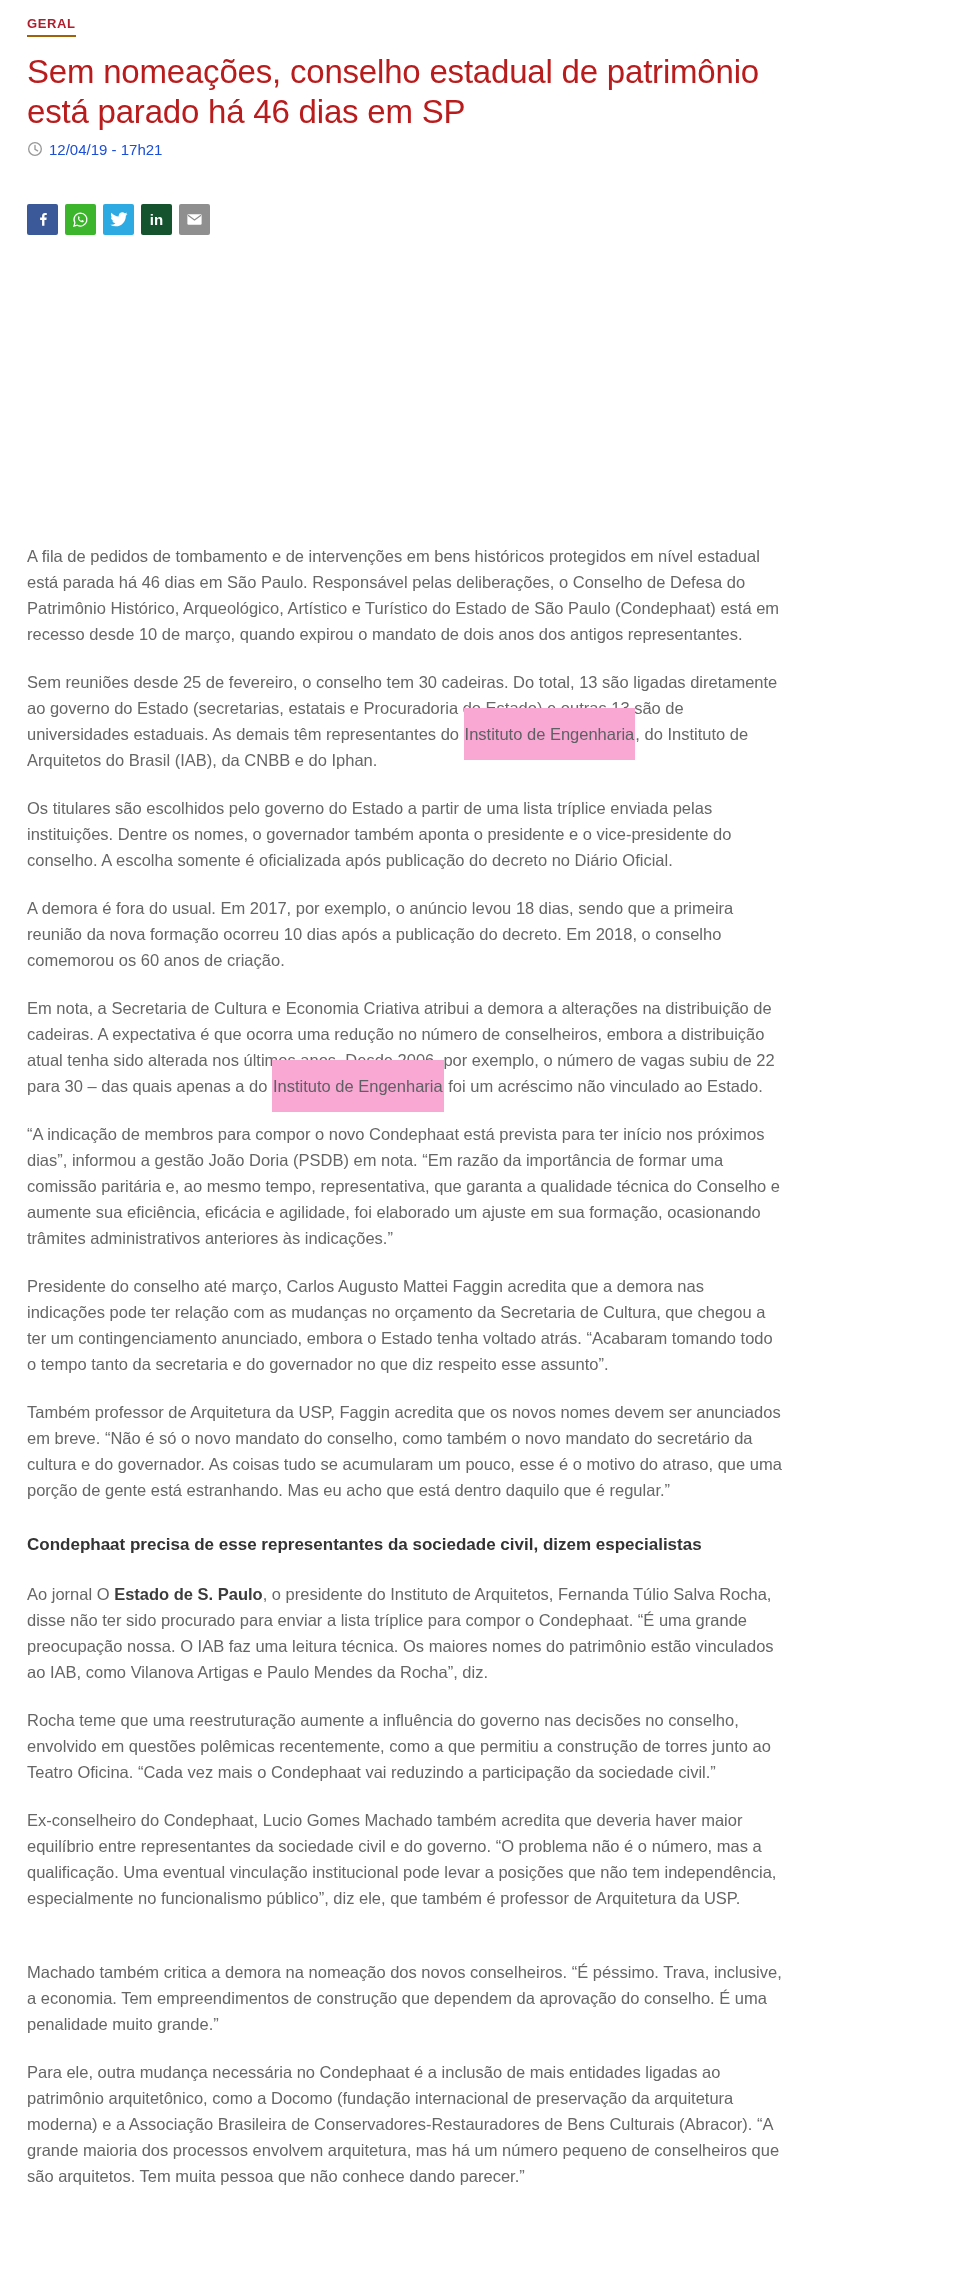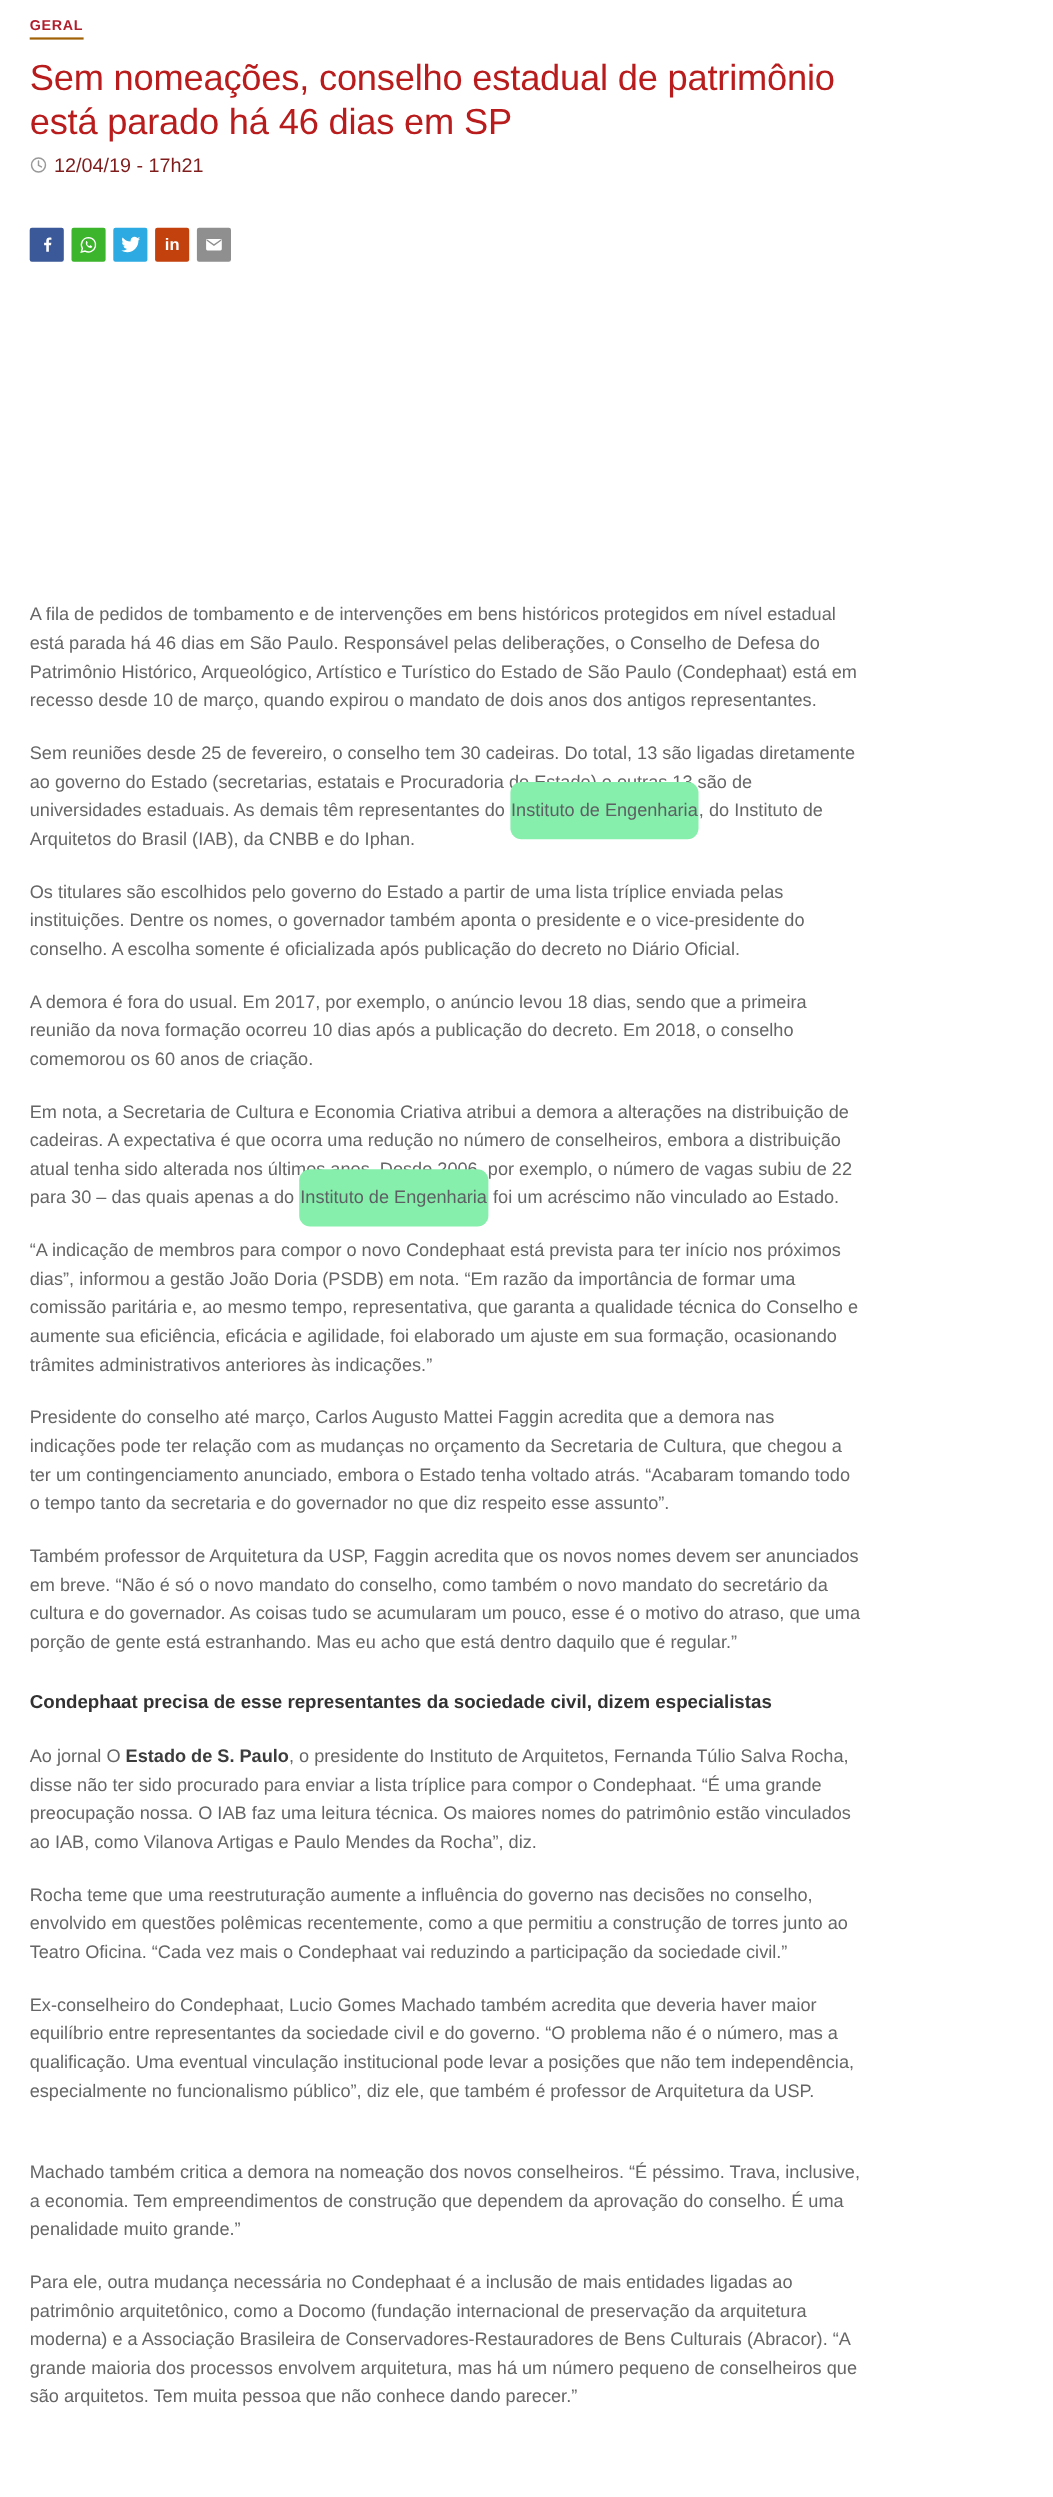--- a/index.html
+++ b/index.html
@@ -37,22 +37,22 @@
     max-width: 740px;
   }
   .byline {
     margin-top: 17px;
     font-size: 15px;
     color: #b01d2d;
     cursor: pointer;
   }
   .timestamp {
     margin-top: 9px;
-    font-size: 18px;
-    color: #7f1d1d;
+    font-size: 15px;
+    color: #1d4ed8;
     display: flex;
     align-items: center;
     gap: 6px;
   }
   .share-row {
     margin-top: 46px;
     display: flex;
     gap: 7px;
   }
   .share-btn {
@@ -85,25 +85,24 @@
   .article p.gap-medium { margin-top: 16px; }
   .article p.gap-large  { margin-top: 48px; }
   .article h2 {
     font-size: 17px;
     line-height: 1.4;
     font-weight: 700;
     color: #333333;
     margin: 30px 0 24px 0;
   }
   .article mark {
-    background: #86efac;
+    background: #f9a8d4;
     color: #5d6063;
     padding: 17px 1px;
     cursor: pointer;
-    border-radius: 10px;
   }
   .article strong { color: #3c3c3c; font-weight: 700; }
 </style>
 </head>
 <body>
 
 <div class="content">
 
   <a class="category">GERAL</a>
 
@@ -140,21 +139,21 @@
     </button>
 
     <button class="share-btn" title="Compartilhar no Twitter" style="background: rgb(44, 170, 225);">
       <span style="display:flex;">
         <svg width="19" height="19" viewBox="0 0 24 24">
           <path fill="#ffffff" d="M23.4 4.9c-.8.36-1.66.6-2.56.7a4.5 4.5 0 0 0 1.97-2.48c-.87.52-1.83.9-2.85 1.1A4.49 4.49 0 0 0 12.2 7.3c0 .35.04.7.11 1.02-3.73-.18-7.04-1.97-9.25-4.7a4.46 4.46 0 0 0-.61 2.27c0 1.56.8 2.94 2 3.74a4.47 4.47 0 0 1-2.03-.56v.06c0 2.18 1.55 4 3.6 4.42-.38.1-.77.15-1.18.15-.29 0-.57-.03-.84-.08a4.5 4.5 0 0 0 4.2 3.12 9.02 9.02 0 0 1-5.58 1.93c-.36 0-.72-.02-1.07-.06a12.73 12.73 0 0 0 6.9 2.02c8.28 0 12.8-6.86 12.8-12.8l-.01-.58a9.1 9.1 0 0 0 2.16-2.35z"></path>
         </svg>
       </span>
     </button>
 
-    <button class="share-btn" title="Compartilhar no LinkedIn" style="background: #c2410c;">
+    <button class="share-btn" title="Compartilhar no LinkedIn" style="background: #14532d;">
       <span class="in-glyph">in</span>
     </button>
 
     <button class="share-btn" title="Compartilhar por e-mail" style="background: rgb(143, 143, 143);">
       <span style="display:flex;">
         <svg width="19" height="19" viewBox="0 0 24 24">
           <rect x="3" y="5.5" width="18" height="13" rx="1.5" fill="#ffffff"></rect>
           <path d="M3.8 6.5l8.2 6 8.2-6" fill="none" stroke="#8f8f8f" stroke-width="1.6"></path>
         </svg>
       </span>

